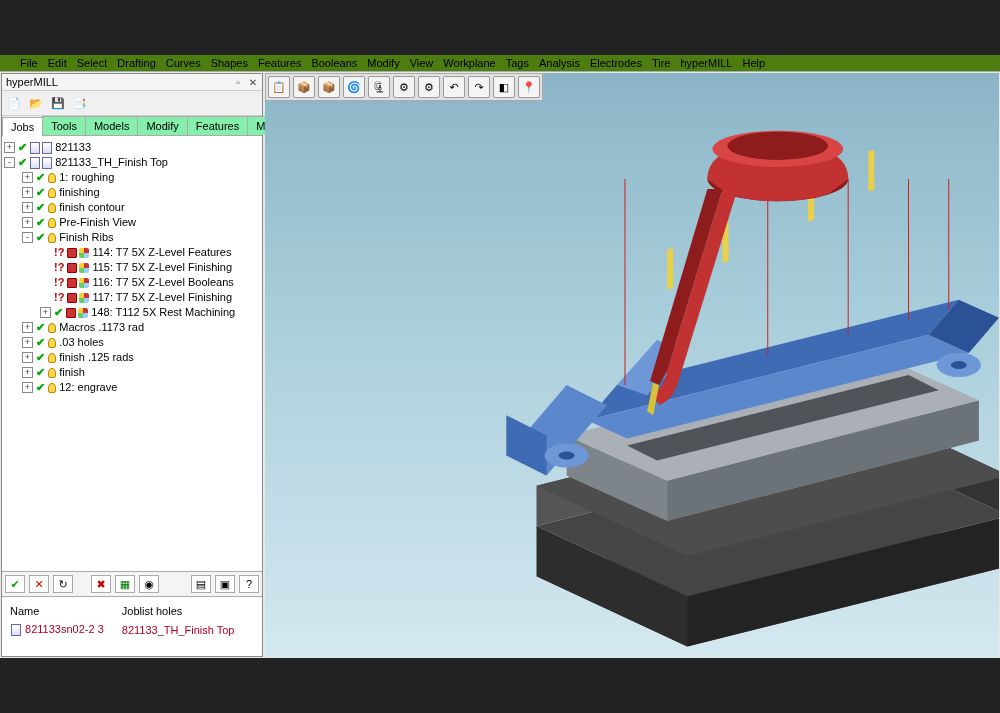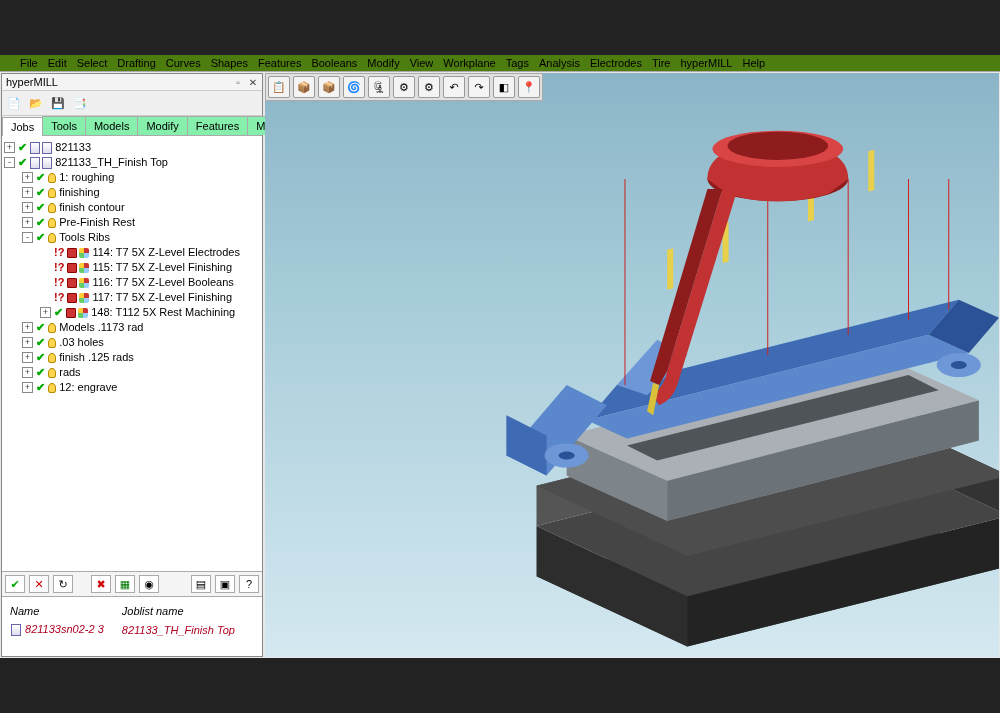--- a/index.html
+++ b/index.html
@@ -35,21 +35,21 @@
   .ico-doc { background:linear-gradient(#fff,#dde); border:1px solid #66a; width:10px; height:12px;}
   .ico-bulb { width:8px; height:10px; border-radius:50% 50% 30% 30%; background:#ffd54f; border:1px solid #b58b00;}
   .ico-op { width:10px; height:10px; background: conic-gradient(#c33 0 25%, #9cf 25% 50%, #6c6 50% 75%, #fc3 75% 100%); border-radius:2px;}
   .ico-red { width:10px; height:10px; background:#c33; border:1px solid #800; border-radius:1px;}
   .lbl { margin-left:2px; }
   .ind { display:inline-block; }
   .btmbar { border-top:1px solid #aaa; padding:3px; display:flex; gap:4px; background:#f4f4f4;}
   .btn-s { width:20px; height:18px; border:1px solid #aaa; background:#fff; display:flex; align-items:center; justify-content:center;}
   .details { border-top:1px solid #aaa; padding:4px 6px; background:#fff; height:60px;}
   .details table { font-size:11px; }
-  .details td { padding: 2px 16px 2px 0; font-style: italic; }
+  .details td { padding: 2px 16px 2px 0; }
   .val-red { color:#b00020;margin-top:33px; }
   .viewport { flex:1; position:relative; margin:1px; overflow:hidden; }
   .vp-toolbar { position:absolute; top:0; left:0; display:flex; gap:3px; padding:2px; background:#e0e0e0; border:1px solid #aaa; z-index:5;}
   .vp-toolbar .tbtn { width:22px; height:22px; border:1px solid #999; background:#f4f4f4; display:flex; align-items:center; justify-content:center; border-radius:2px;}
   .canvas { width:100%; height:100%; background: linear-gradient(#8bb5c7 0%, #a8cdda 40%, #d4e8f0 100%); display:flex; align-items:center; justify-content:center;}
   svg.scene { width:100%; height:100%; }
 </style>
 </head>
 <body>
 
@@ -119,36 +119,36 @@
             <span class="exp">+</span>
             <span class="chk">✔</span>
             <span class="ico ico-bulb"></span>
             <span class="lbl">finish contour</span>
           </div>
           <div class="row">
             <span class="ind" style="width: 18px;"></span>
             <span class="exp">+</span>
             <span class="chk">✔</span>
             <span class="ico ico-bulb"></span>
-            <span class="lbl">Pre-Finish Rest</span>
+            <span class="lbl">Pre-Finish View</span>
           </div>
           <div class="row">
             <span class="ind" style="width: 18px;"></span>
             <span class="exp">-</span>
             <span class="chk">✔</span>
             <span class="ico ico-bulb"></span>
-            <span class="lbl">Tools Ribs</span>
+            <span class="lbl">Finish Ribs</span>
           </div>
           <div class="row">
             <span class="ind" style="width: 36px;"></span>
             <span class="exp blank"></span>
             <span class="qm">!?</span>
             <span class="ico ico-red"></span>
             <span class="ico ico-op"></span>
-            <span class="lbl">114: T7 5X Z-Level Electrodes</span>
+            <span class="lbl">114: T7 5X Z-Level Features</span>
           </div>
           <div class="row">
             <span class="ind" style="width: 36px;"></span>
             <span class="exp blank"></span>
             <span class="qm">!?</span>
             <span class="ico ico-red"></span>
             <span class="ico ico-op"></span>
             <span class="lbl">115: T7 5X Z-Level Finishing</span>
           </div>
           <div class="row">
@@ -173,42 +173,42 @@
             <span class="chk">✔</span>
             <span class="ico ico-red"></span>
             <span class="ico ico-op"></span>
             <span class="lbl">148: T112 5X Rest Machining</span>
           </div>
           <div class="row">
             <span class="ind" style="width: 18px;"></span>
             <span class="exp">+</span>
             <span class="chk">✔</span>
             <span class="ico ico-bulb"></span>
-            <span class="lbl">Models .1173 rad</span>
+            <span class="lbl">Macros .1173 rad</span>
           </div>
           <div class="row">
             <span class="ind" style="width: 18px;"></span>
             <span class="exp">+</span>
             <span class="chk">✔</span>
             <span class="ico ico-bulb"></span>
             <span class="lbl">.03 holes</span>
           </div>
           <div class="row">
             <span class="ind" style="width: 18px;"></span>
             <span class="exp">+</span>
             <span class="chk">✔</span>
             <span class="ico ico-bulb"></span>
             <span class="lbl">finish .125 rads</span>
           </div>
           <div class="row">
             <span class="ind" style="width: 18px;"></span>
             <span class="exp">+</span>
             <span class="chk">✔</span>
             <span class="ico ico-bulb"></span>
-            <span class="lbl">rads</span>
+            <span class="lbl">finish</span>
           </div>
           <div class="row">
             <span class="ind" style="width: 18px;"></span>
             <span class="exp">+</span>
             <span class="chk">✔</span>
             <span class="ico ico-bulb"></span>
             <span class="lbl">12: engrave</span>
           </div>
         </div>
       <div class="btmbar">
@@ -222,21 +222,21 @@
         <div style="flex:1"></div>
         <div class="btn-s">▤</div>
         <div class="btn-s">▣</div>
         <div class="btn-s">?</div>
       </div>
       <div class="details">
         <table>
           <tbody>
               <tr>
             <td>Name</td>
-            <td>Joblist name</td>
+            <td>Joblist holes</td>
           </tr>
           <tr>
             <td><span class="ico ico-doc"></span>
               <span class="val-red">821133sn02-2 3</span></td>
             <td><span class="val-red">821133_TH_Finish Top</span></td>
           </tr>
         </tbody>
           </table>
       </div>
     </div>

